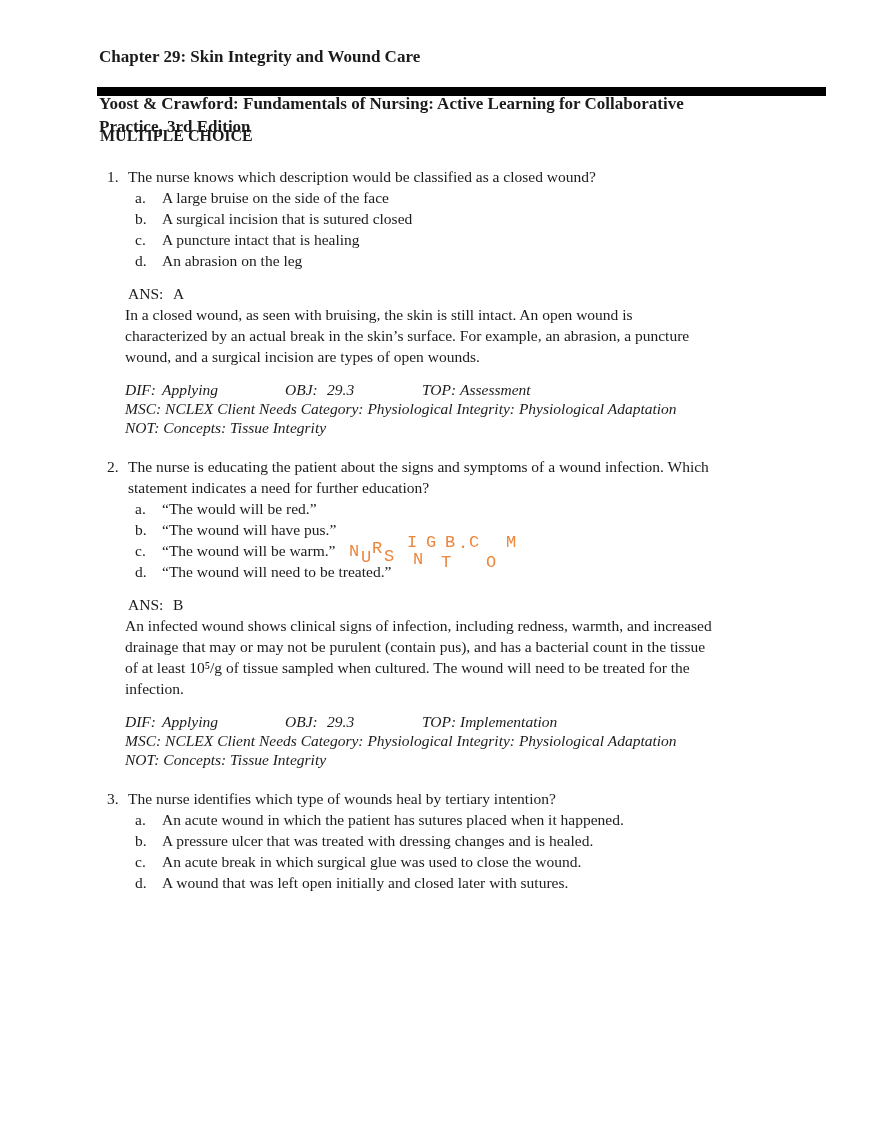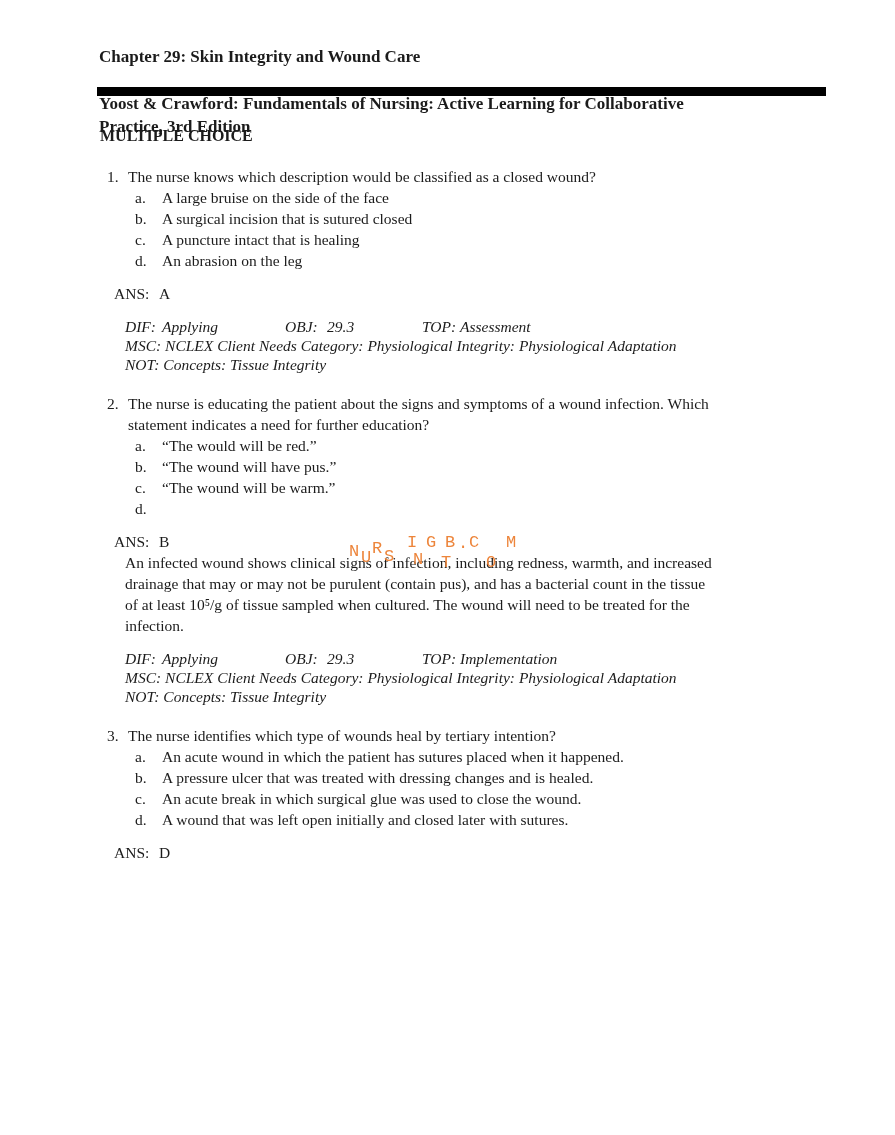--- a/index.html
+++ b/index.html
@@ -40,21 +40,21 @@
     font-size: 15.5px;
     line-height: 21px;
   }
   .question { margin-bottom: 19px; }
   .stem-row { display: flex; }
   .q-num { flex: 0 0 21px; }
   .stem { white-space: pre-line; font-family: Liberation Serif, serif; }
   .options { margin-left: 28px; }
   .opt { display: flex; }
   .opt-letter { flex: 0 0 27px; }
-  .ans-row { margin-left: 4px; padding-left: 3px; margin-top: 12px; }
+  .ans-row { margin-left: 18px; padding-left: 3px; margin-top: 12px; }
   .ans-label { display: inline-block; width: 45px; }
   .rationale { margin-left: 18px; width: 702px; white-space: pre-line; }
   .meta { margin-left: 18px; margin-top: 13px; line-height: 19px; font-style: italic; }
   .dif-row { display: flex; }
   .dif-seg1 { width: 160px; }
   .dif-seg2 { width: 137px; }
   .ml-dif { display: inline-block; width: 37px; }
   .ml-obj { display: inline-block; width: 42px; }
   .ml-top { display: inline-block; width: 38px; }
   .watermark {
@@ -102,20 +102,23 @@
           <span>A puncture intact that is healing</span>
         </div>
         <div class="opt">
           <span class="opt-letter">d.</span>
           <span>An abrasion on the leg</span>
         </div>
       </div>
       <div class="ans-row">
         <span class="ans-label">ANS:</span><span>A</span>
       </div>
+      <div class="rationale">In a closed wound, as seen with bruising, the skin is still intact. An open wound is
+characterized by an actual break in the skin’s surface. For example, an abrasion, a puncture
+wound, and a surgical incision are types of open wounds.</div>
       <div class="meta">
         <div class="dif-row">
           <span class="dif-seg1"><span class="ml-dif">DIF:</span><span>Applying</span></span>
           <span class="dif-seg2"><span class="ml-obj">OBJ:</span><span>29.3</span></span>
           <span><span class="ml-top">TOP:</span><span>Assessment</span></span>
         </div>
         <div>MSC: NCLEX Client Needs Category: Physiological Integrity: Physiological Adaptation</div>
         <div>NOT: Concepts: Tissue Integrity</div>
       </div>
     </div>
@@ -134,20 +137,21 @@
         <div class="opt">
           <span class="opt-letter">b.</span>
           <span>“The wound will have pus.”</span>
         </div>
         <div class="opt">
           <span class="opt-letter">c.</span>
           <span>“The wound will be warm.”</span>
         </div>
         <div class="opt">
           <span class="opt-letter">d.</span>
+          <span>“The wound will need to be treated.”</span>
         </div>
       </div>
       <div class="ans-row">
         <span class="ans-label">ANS:</span><span>B</span>
       </div>
       <div class="rationale">An infected wound shows clinical signs of infection, including redness, warmth, and increased
 drainage that may or may not be purulent (contain pus), and has a bacterial count in the tissue
 of at least 10⁵/g of tissue sampled when cultured. The wound will need to be treated for the
 infection.</div>
       <div class="meta">

